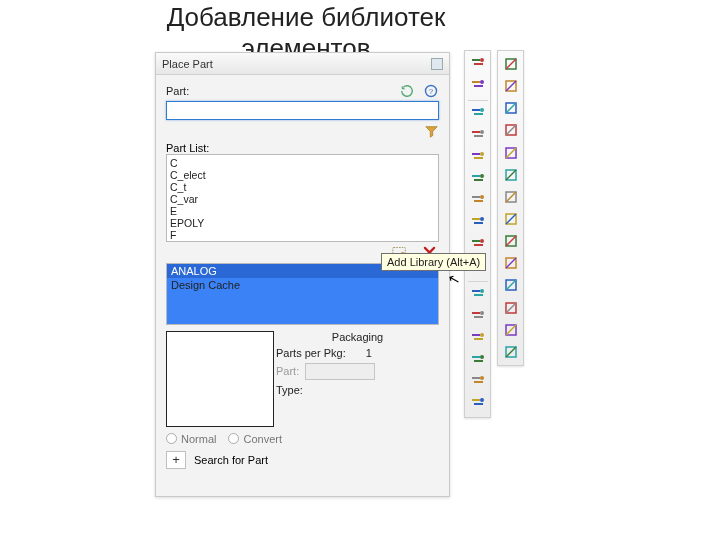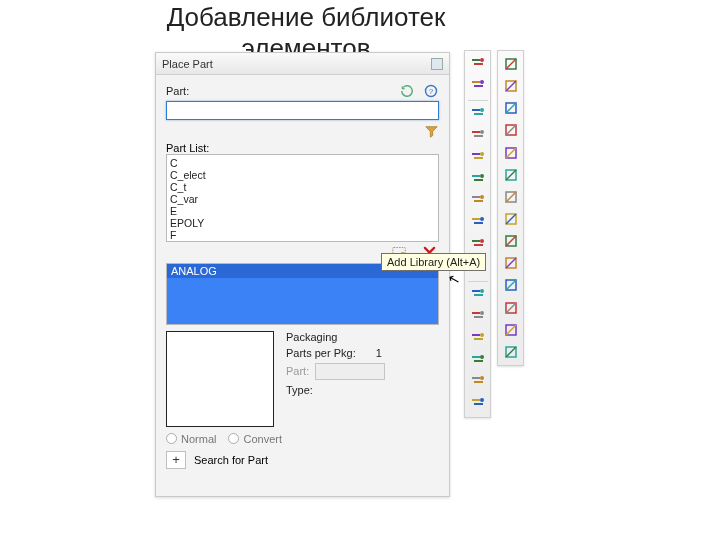--- a/index.html
+++ b/index.html
@@ -106,22 +106,23 @@
     height: 62px;
     background: #3b82f6;
     border: 1px solid #b9b9b9;
     font-size: 11px;
     overflow: hidden;
   }
   .lib-item { padding: 1px 4px; color:#222; }
   .lib-item.sel { background: #2a68d6; color: #fff; }
   .lower {
     display:flex;
-    gap: 12px;
+    gap: 2px;
     margin-top: 6px;
+    text-align: center;
   }
   .preview {
     width: 108px;
     height: 96px;
     border: 1px solid #222;
     background: #fff;
   }
   .pack-area {
     flex:1;
     font-size: 11px;
@@ -265,20 +266,21 @@
         </span>
         <span class="ico">
           <svg width="13" height="13" viewBox="0 0 14 14">
               <path d="M2 2 L12 12 M12 2 L2 12" stroke="#c22020" stroke-width="2.4" stroke-linecap="round"></path>
             </svg>
         </span>
       </div>
 
       <div class="lib-list" id="liblist">
           <div class="lib-item sel">ANALOG</div>
+          <div class="lib-item">Design Cache</div>
         </div>
 
       <div class="lower">
         <div class="preview"></div>
         <div class="pack-area">
           <div>Packaging</div>
           <div class="row">
             <span>Parts per Pkg:</span>
             <span style="margin-left:14px;">1</span>
           </div>

